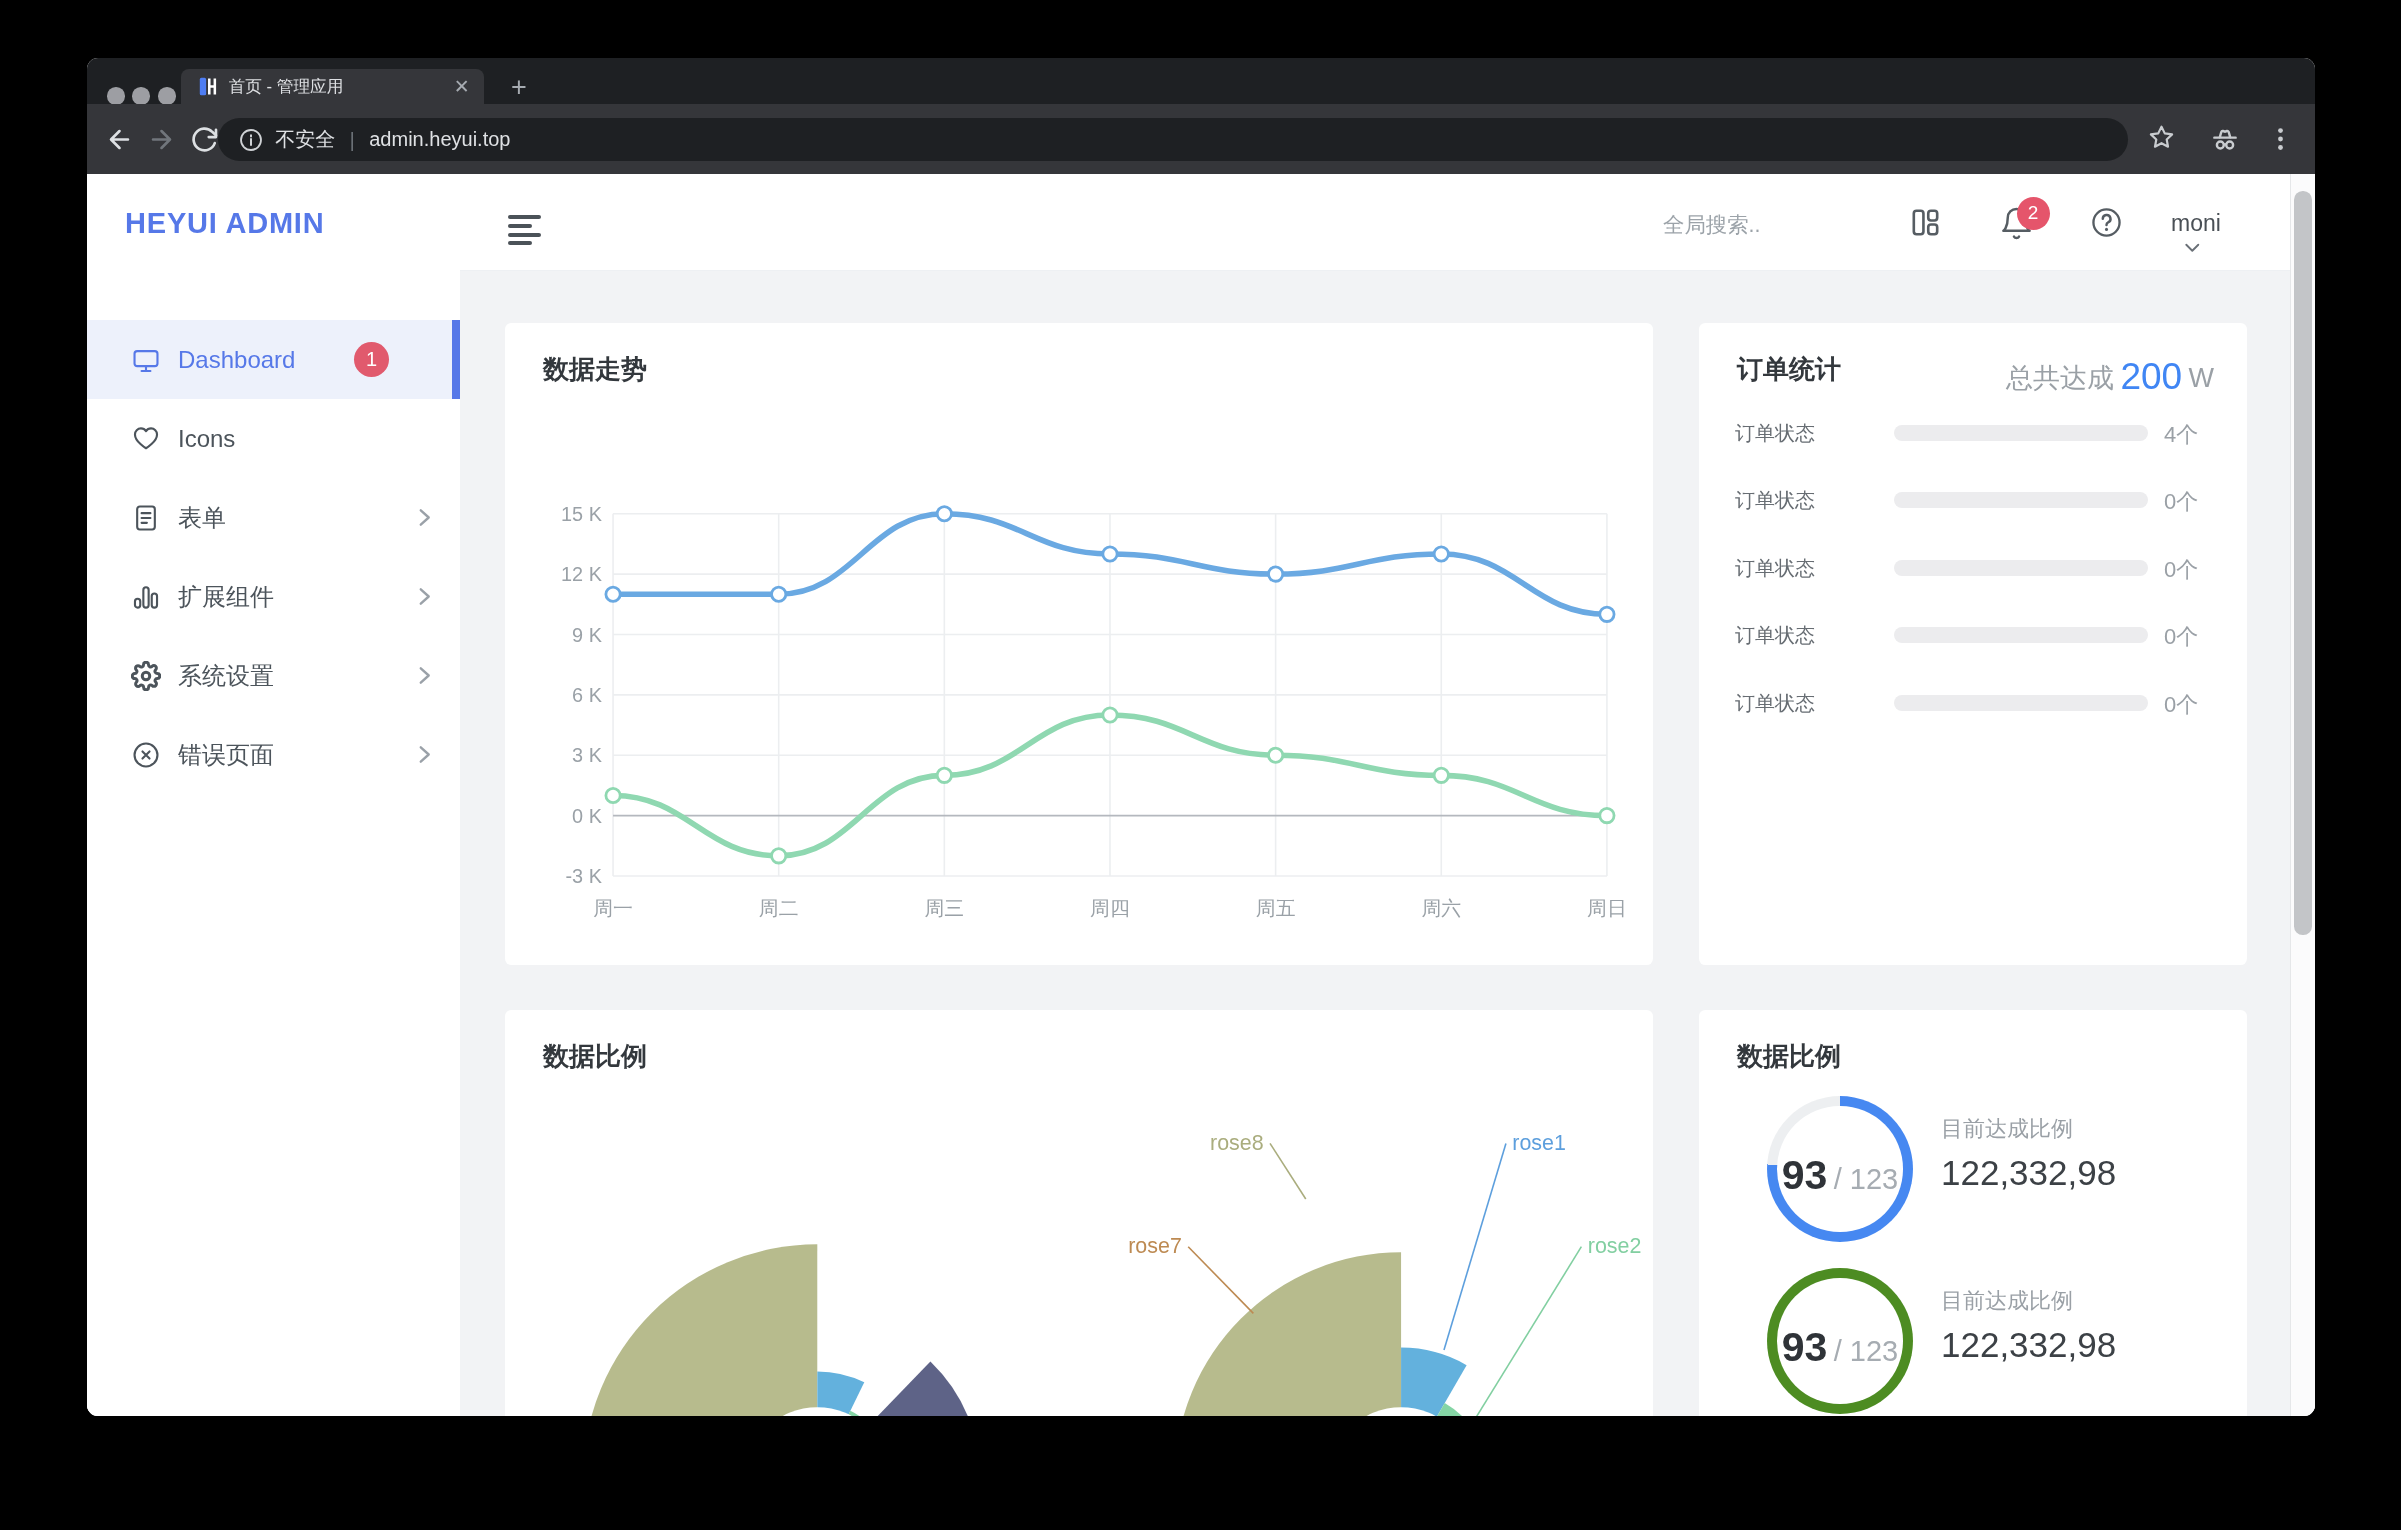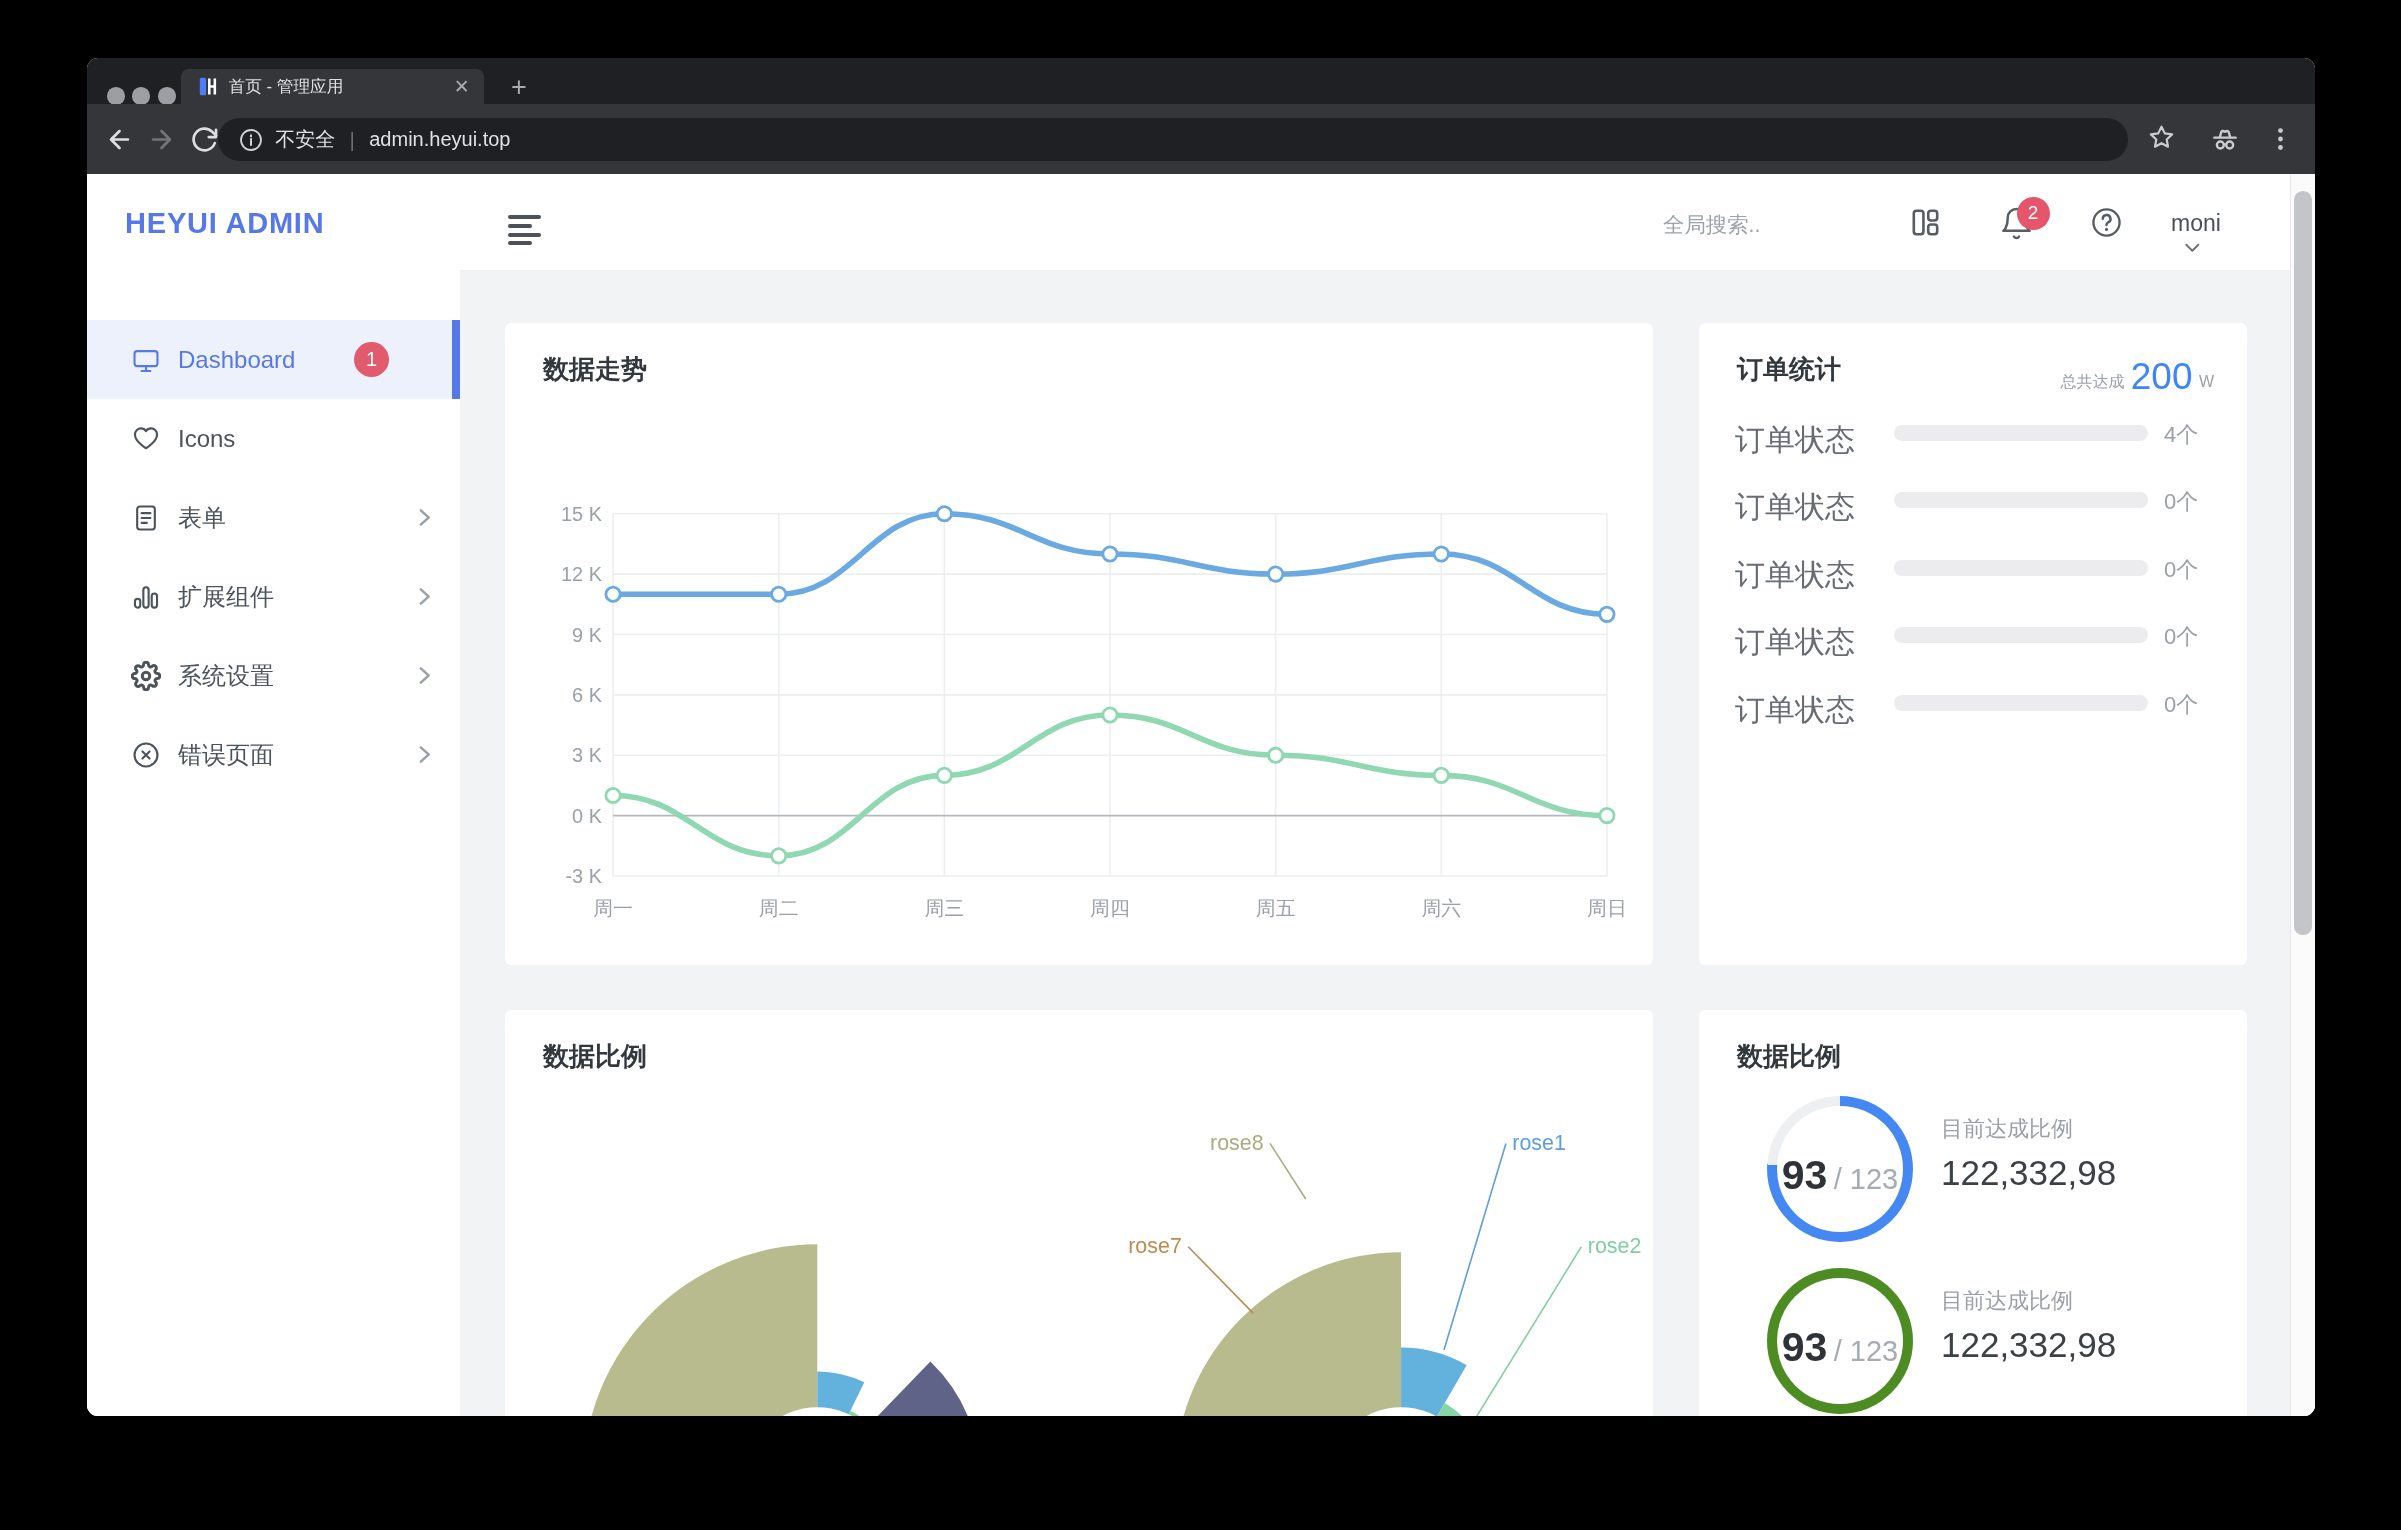--- a/index.html
+++ b/index.html
@@ -48,24 +48,24 @@
   
   .content{position:absolute;left:0;top:97px;right:0;bottom:0;overflow:hidden;}
   .card{position:absolute;background:#fff;border-radius:6.4px;overflow:hidden;}
   #card-trend{left:45px;top:52px;width:1148px;height:642px;}
   #card-orders{left:1239px;top:52px;width:548px;height:642px;}
   #card-rose{left:45px;top:739px;width:1148px;height:556px;}
   #card-ratio{left:1239px;top:739px;width:548px;height:556px;}
   .card-title{position:absolute;left:38px;top:29px;font-size:26px;font-weight:bold;color:#33383d;z-index:3;}
   
   .orders-summary{position:absolute;right:33px;top:33px;white-space:nowrap;}
-  .os-label,.os-unit{color:#9aa0a6;font-size:16px;margin-top:22px;}
+  .os-label,.os-unit{color:#9aa0a6;font-size:27px;margin-top:22px;}
   .os-value{color:#4086f4;font-size:37px;margin:0 6.4px;vertical-align:-2.4px;}
   .orow{position:absolute;left:0;right:0;height:32px;}
-  .orow .olabel{position:absolute;left:36px;top:3.2px;font-size:30px;color:#676d73;}
+  .orow .olabel{position:absolute;left:36px;top:3.2px;font-size:20px;color:#676d73;}
   .orow .otrack{position:absolute;left:195px;top:8px;width:254px;height:16px;border-radius:8px;background:#ececee;}
   .orow .ofill{height:16px;border-radius:8px;}
   .orow .ovalue{position:absolute;left:465px;top:3.2px;font-size:22px;color:#9aa0a6;}
   
   .ratio-item{position:absolute;left:68px;width:445px;height:146px;}
   .ring{position:absolute;left:0;top:0;width:146px;height:146px;border-radius:50%;}
   .ring-hole{position:absolute;left:10.3px;top:10.3px;right:10.3px;bottom:10.3px;border-radius:50%;background:#fff;
              display:flex;align-items:baseline;justify-content:center;padding-top:46px;box-sizing:border-box;}
   .ring-num{font-size:41px;font-weight:bold;color:#2f3338;}
   .ring-total{font-size:29px;color:#a6acb2;margin-left:6.4px;}

